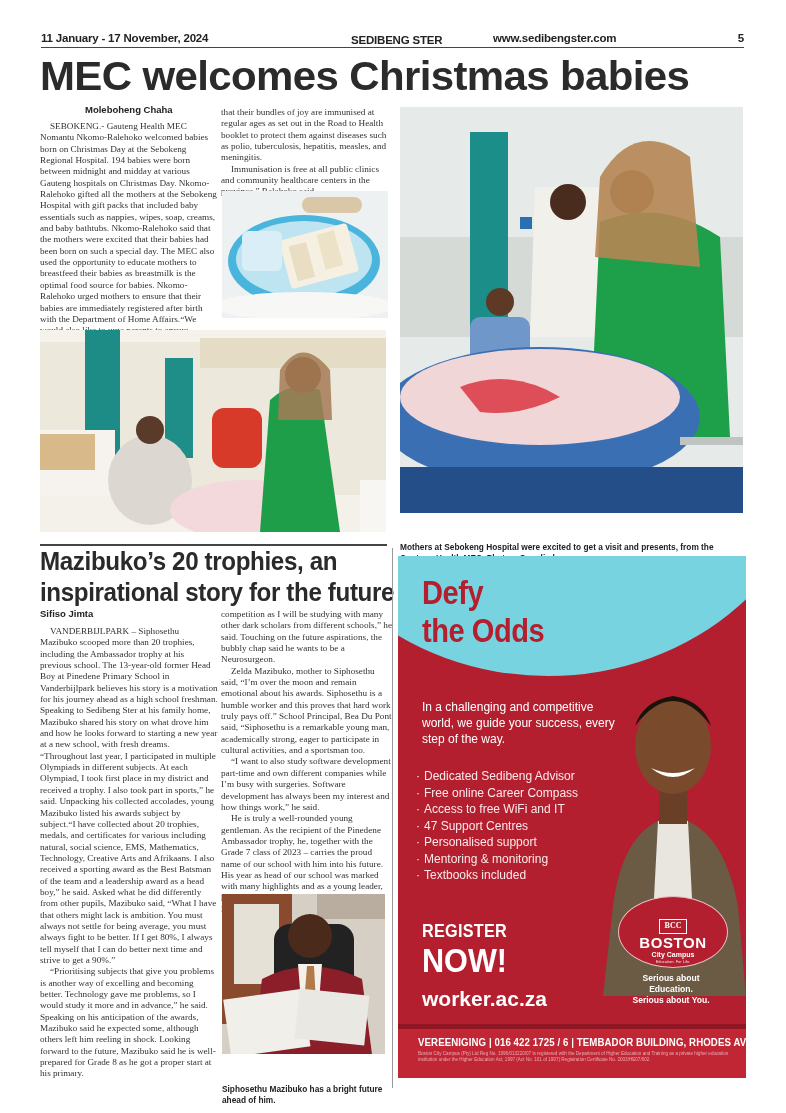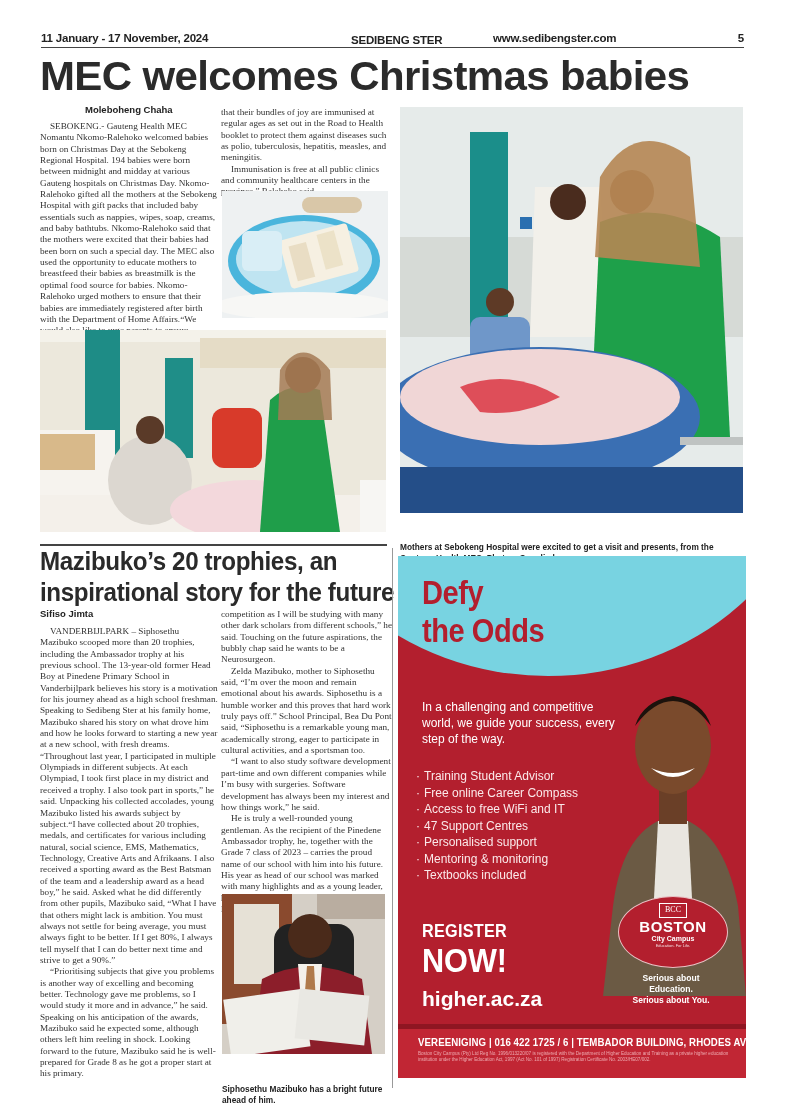--- a/index.html
+++ b/index.html
@@ -33,21 +33,21 @@
   .ad-blue { position: absolute; left: -120px; top: -360px; width: 540px; height: 480px; border-radius: 50%; background: #78d3e1; }
   .ad-title { position: absolute; left: 24px; top: 18px; color: #b31f2e; font-weight: bold; font-size: 33px; line-height: 38px; letter-spacing: -0.5px; transform: scaleX(0.88); transform-origin: left; }
   .ad-intro { position: absolute; left: 24px; top: 143px; width: 200px; color: #ffffff; font-size: 12px; line-height: 16px; }
   .ad-list { position: absolute; left: 18px; top: 212px; color: #fbe9ea; font-size: 12px; line-height: 16.5px; list-style: none; }
   .ad-list li::before { content: "·"; margin-right: 4px; }
   .ad-register { position: absolute; left: 24px; top: 365px; color: #fff; font-weight: bold; font-size: 18px; letter-spacing: 0.3px; transform: scaleX(0.9); transform-origin: left; }
   .ad-now { position: absolute; left: 24px; top: 385px; color: #fff; font-weight: bold; font-size: 34px; letter-spacing: 0; transform: scaleX(0.9); transform-origin: left; }
   .ad-web { position: absolute; left: 24px; top: 431px; color: #fff; font-weight: bold; font-size: 21px; }
   .ad-tag { position: absolute; left: 218px; top: 416px; width: 110px; text-align: center; color: #fff; font-weight: bold; font-size: 9.5px; line-height: 11px; transform: scaleX(0.9); }
   .ad-logo { position: absolute; left: 220px; top: 340px; width: 110px; height: 72px; border-radius: 50%; background: #b31f2e; border: 1.5px solid #e9c0c4; color: #fff; text-align: center; }
-  .ad-logo .bcc { margin: 6px auto 0; width: 28px; height: 15px; border: 1.5px solid #fff; font-size: 8px; line-height: 12px; font-weight: normal; font-family: "Liberation Serif", serif; }
+  .ad-logo .bcc { margin: 22px auto 0; width: 28px; height: 15px; border: 1.5px solid #fff; font-size: 8px; line-height: 12px; font-weight: bold; font-family: "Liberation Serif", serif; }
   .ad-logo .boston { font-weight: 900; font-size: 15px; line-height: 17px; letter-spacing: 0.6px; }
   .ad-logo .city { font-weight: bold; font-size: 7px; line-height: 8px; }
   .ad-logo .motto { font-size: 4px; line-height: 6px; opacity: .85; }
   .ad-bottom { position: absolute; left: 0; top: 468px; width: 100%; height: 54px; background: #c12634; border-top: 5px solid #8f1622; }
   .ad-contact { position: absolute; left: 20px; top: 7px; color: #fff; font-weight: bold; font-size: 10.5px; letter-spacing: 0.1px; transform: scaleX(0.92); transform-origin: left; white-space: nowrap; }
   .ad-legal { position: absolute; left: 20px; top: 22px; width: 315px; color: #f5bfc4; font-size: 4.6px; line-height: 6.2px; opacity: .85; }
   .ad-person { position: absolute; left: 205px; top: 100px; width: 143px; height: 340px; }
 </style>
 </head>
 <body>
@@ -175,32 +175,32 @@
     <path d="M10 250 Q20 170 70 160 Q120 170 135 250 L143 340 L0 340 Z" fill="#6b5a44"></path>
     <path d="M55 165 L85 165 L92 300 L48 300 Z" fill="#e9e6e0"></path>
     <rect x="56" y="130" width="28" height="38" fill="#6a3f27"></rect>
     <ellipse cx="70" cy="90" rx="38" ry="48" fill="#7a4a2c"></ellipse>
     <path d="M32 70 Q70 20 108 70 Q100 45 70 40 Q40 45 32 70 Z" fill="#1c120c"></path>
     <path d="M48 112 Q70 130 92 112 Q70 122 48 112 Z" fill="#fff"></path>
   </svg>
 
   <div class="ad-intro">In a challenging and competitive world, we guide your success, every step of the way.</div>
   <ul class="ad-list">
-    <li>Training Student Advisor</li>
+    <li>Dedicated Sedibeng Advisor</li>
     <li>Free online Career Compass</li>
     <li>Access to free WiFi and IT</li>
     <li>47 Support Centres</li>
     <li>Personalised support</li>
     <li>Mentoring &amp; monitoring</li>
     <li>Textbooks included</li>
   </ul>
 
   <div class="ad-register">REGISTER</div>
   <div class="ad-now">NOW!</div>
-  <div class="ad-web">higher.ac.za</div>
+  <div class="ad-web">worker.ac.za</div>
 
   <div class="ad-logo">
     <div class="bcc">BCC</div>
     <div class="boston">BOSTON</div>
     <div class="city">City Campus</div>
     <div class="motto">Education. For Life.</div>
   </div>
   <div class="ad-tag">
     <div>Serious about Education.</div>
     <div>Serious about You.</div>

